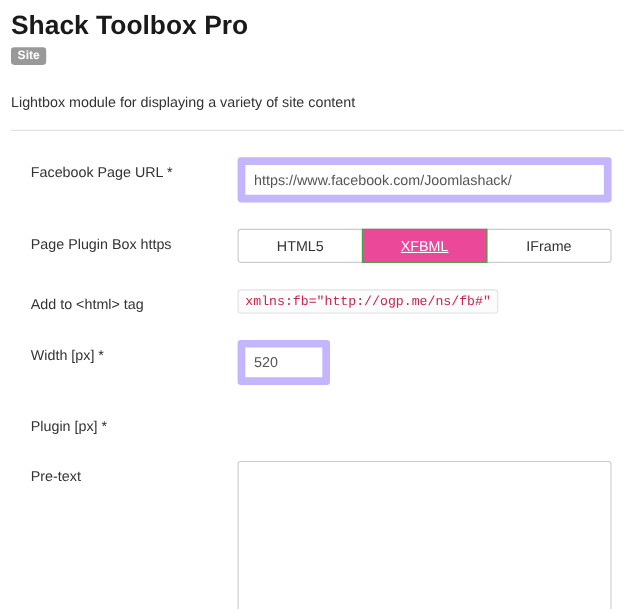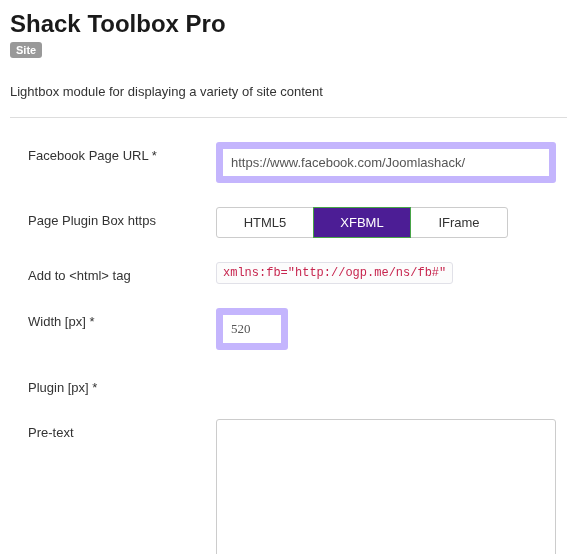--- a/index.html
+++ b/index.html
@@ -56,48 +56,49 @@
   }
   .text-input {
     width: 100%;
     max-width: 340px;
     padding: 6px 8px;
     font-size: 13px;
     border: 7px solid #c4b5fd;
     border-radius: 3px;
     color: #555;
   }
-  .text-input.small { width: 72px; font-family: Liberation Serif, serif; }
+  .text-input.small { width: 84px; }
   .btn-group {
     display: flex;
-    width: 292px;
+    width: 340px;
   }
   .btn-group button {
     flex: 1;
     padding: 7px 0;
     font-size: 13px;
     background: #fff;
     border: 1px solid #ccc;
     color: #333;
     cursor: pointer;
     margin-left: -1px;
   }
   .btn-group button:first-child {
     border-radius: 3px 0 0 3px;
     margin-left: 0;
   }
   .btn-group button:last-child {
     border-radius: 0 3px 3px 0;
   }
   .btn-group button.active {
-    background: #4c1d95;
+    background: #ec4899;
     border-color: #47a447;
     color: #fff;
     z-index: 1;
     position: relative;
+    text-decoration: underline;
   }
   .code-snip {
     display: inline-block;
     font-family: "Courier New", monospace;
     font-size: 12px;
     color: #c7254e;
     background: #fcfcfc;
     border: 1px solid #e1e1e8;
     padding: 3px 6px;
     border-radius: 3px;

